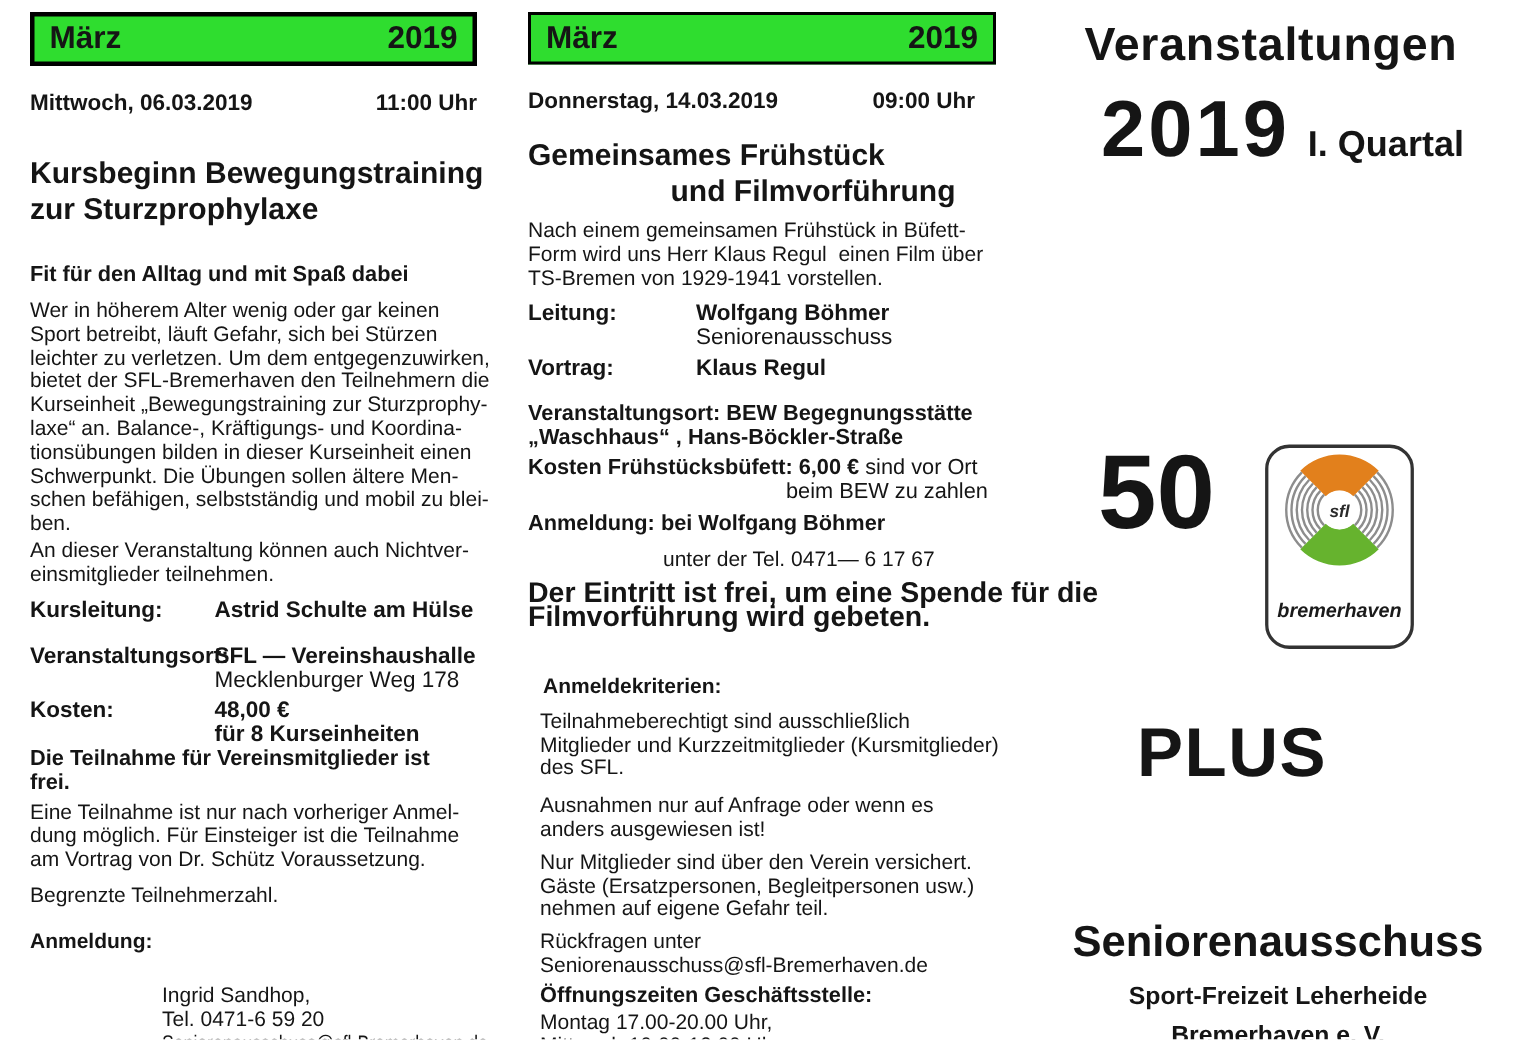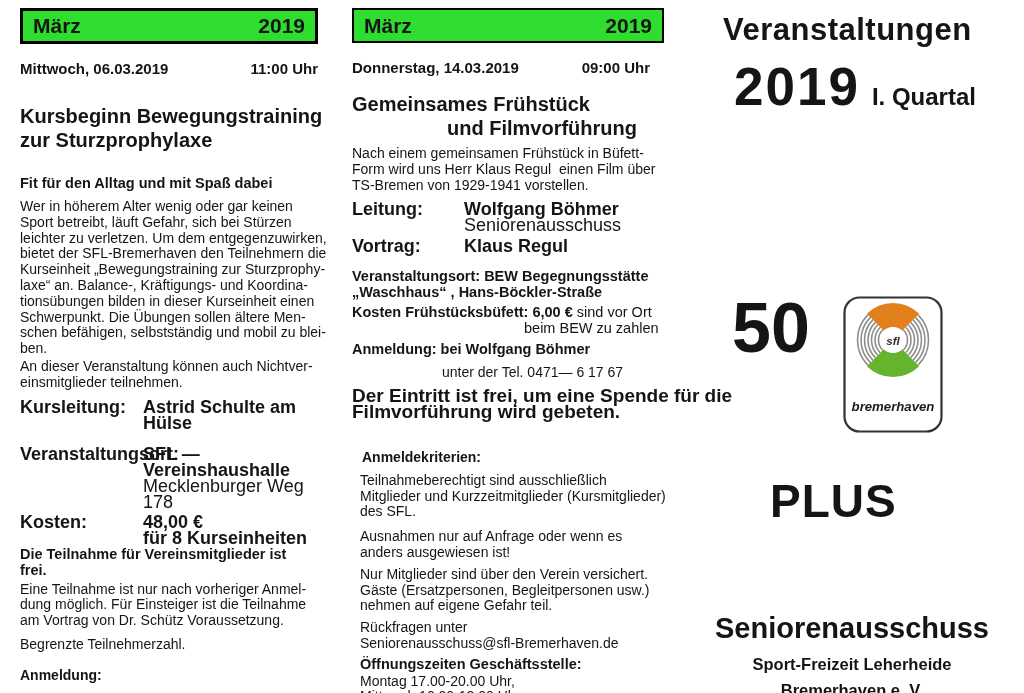--- a/index.html
+++ b/index.html
@@ -20,37 +20,37 @@
 
   .evt-title{font-size:20px;line-height:24px;font-weight:bold;margin-top:27px;}
   .col-mid .evt-title{margin-top:16px;}
   .indent2{margin-left:95px;}
 
   .pre{white-space:pre;}
   .body-text{font-size:14px;line-height:15.8px;margin-top:8px;}
   .bold{font-weight:bold;}
   .subtitle{font-size:14.5px;font-weight:bold;margin-top:23px;}
 
-  .kv{display:flex;font-size:18px;line-height:16px;}
+  .kv{display:flex;font-size:15px;line-height:16px;}
   .kv .k{flex:none;font-weight:bold;}
   .col-left .kv .k{width:123px;}
   .col-mid .kv .k{width:112px;}
   .kv .v{font-weight:bold;}
   .kv .v-sub{font-weight:normal;}
 
   .condensed{display:inline-block;transform:scaleX(.84);transform-origin:0 50%;white-space:pre;}
 
   
   .r-title{position:absolute;left:33px;top:12px;font-size:31px;font-weight:bold;letter-spacing:.5px;}
   .r-year-row{position:absolute;left:44px;top:56px;display:flex;align-items:baseline;}
   .r-year{font-size:53px;font-weight:bold;letter-spacing:2px;}
   .r-quartal{font-size:24px;font-weight:bold;margin-left:12px;}
   .r-fifty{position:absolute;left:42px;top:288px;font-size:70px;font-weight:bold;}
   .r-logo{position:absolute;left:153px;top:296px;}
-  .r-plus{position:absolute;left:80px;top:474px;font-size:46px;font-weight:bold;letter-spacing:1px;}
+  .r-plus{position:absolute;left:68px;top:474px;font-size:46px;font-weight:bold;letter-spacing:1px;}
   .r-footer{position:absolute;left:0;top:612px;width:100%;text-align:center;}
   .r-org{font-size:29px;font-weight:bold;}
   .r-org2{font-size:16.5px;font-weight:bold;margin-top:10px;}
   .r-org3{font-size:16.5px;font-weight:bold;margin-top:7px;}
 </style>
 </head>
 <body>
 
 <div class="page">
 

